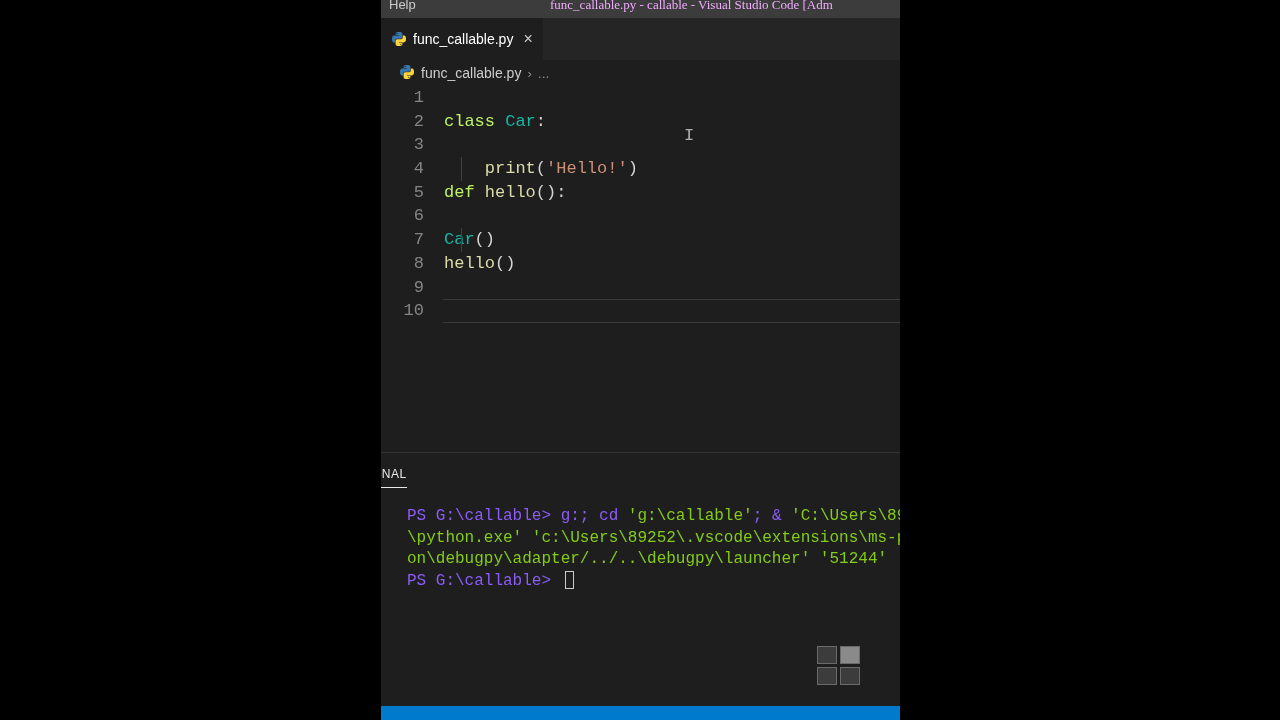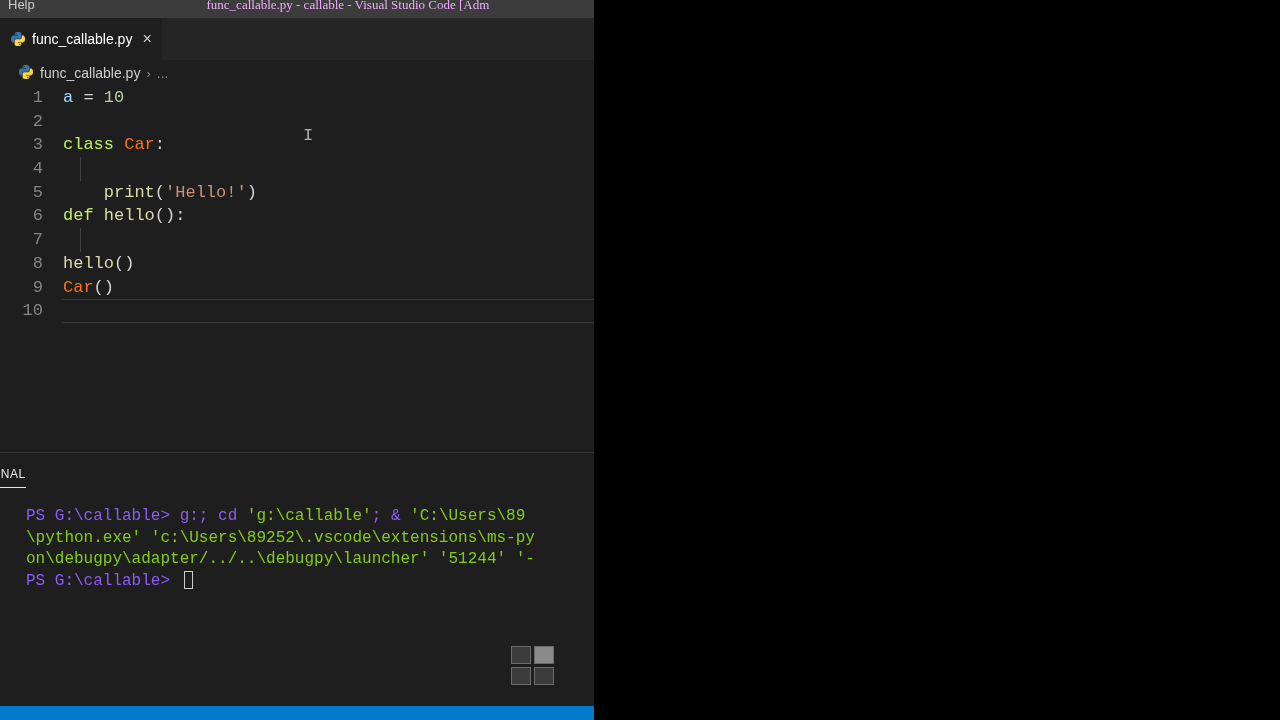--- a/index.html
+++ b/index.html
@@ -6,26 +6,27 @@
   body {
     background: #000;
     font-family: 'Consolas', 'Courier New', monospace;
     width: 1280px;
     height: 720px;
     overflow: hidden;
     display: flex;
     justify-content: center;
   }
   .window {
-    width: 594px;
+    width: 519px;
     height: 720px;
     background: #1e1e1e;
     display: flex;
     flex-direction: column;
     position: relative;
+    margin-left: 381px;
     margin-right: auto;
   }
   .titlebar {
     height: 18px;
     background: #3c3c3c;
     color: #cccccc;
     font-family: -apple-system, 'Segoe UI', sans-serif;
     font-size: 13px;
     display: flex;
     align-items: flex-start;
@@ -134,21 +135,21 @@
   }
   .cursor-mark {
     position: absolute;
     font-size: 17px;
     color: #aeafad;
     left: 240px;
     top: 41px;
     line-height: 1;
   }
   .tok-kw { color: #bef264; }
-  .tok-cls { color: #f97316; }
+  .tok-cls { color: #14b8a6; }
   .tok-fn { color: #dcdcaa; }
   .tok-str { color: #ce9178; }
   .tok-num { color: #b5cea8; }
   .tok-var { color: #9cdcfe; }
   .tok-pass { color: #c586c0; }
   .tok-punc { color: #d4d4d4; }
   .panel {
     height: 254px;
     border-top: 1px solid #333;
     background: #1e1e1e;
@@ -272,29 +273,28 @@
         <div class="ln">7</div>
         <div class="ln">8</div>
         <div class="ln">9</div>
         <div class="ln">10</div>
       </div>
     <div class="code" id="code">
       <div class="highlight"></div>
       <div class="indent-guide" style="top:71px;height:24px"></div>
       <div class="indent-guide" style="top:142px;height:24px"></div>
       <span class="cursor-mark">I</span>
-    <div class="line"><span class="tok-var">a</span><span class="tok-punc"> = </span><span class="tok-num">10</span></div>
         <div class="line"></div>
         <div class="line"><span class="tok-kw">class</span><span> </span><span class="tok-cls">Car</span><span class="tok-punc">:</span></div>
         <div class="line"></div>
         <div class="line"><span>    </span><span class="tok-fn">print</span><span class="tok-punc">(</span><span class="tok-str">'Hello!'</span><span class="tok-punc">)</span></div>
         <div class="line"><span class="tok-kw">def</span><span> </span><span class="tok-fn">hello</span><span class="tok-punc">():</span></div>
         <div class="line"></div>
+        <div class="line"><span class="tok-cls">Car</span><span class="tok-punc">()</span></div>
         <div class="line"><span class="tok-fn">hello</span><span class="tok-punc">()</span></div>
-        <div class="line"><span class="tok-cls">Car</span><span class="tok-punc">()</span></div>
       </div>
   </div>
 
   <div class="panel">
     <div class="panel-tabs">
       <div class="panel-tab">INAL</div>
     </div>
     <div class="terminal">
       <div><span class="term-white">PS G:\callable&gt; </span><span class="term-white"> g:; </span><span class="term-white">cd </span><span class="term-str">'g:\callable'</span><span class="term-white">; &amp; </span><span class="term-str">'C:\Users\89</span></div>
       <div><span class="term-str">\python.exe' 'c:\Users\89252\.vscode\extensions\ms-py</span></div>

